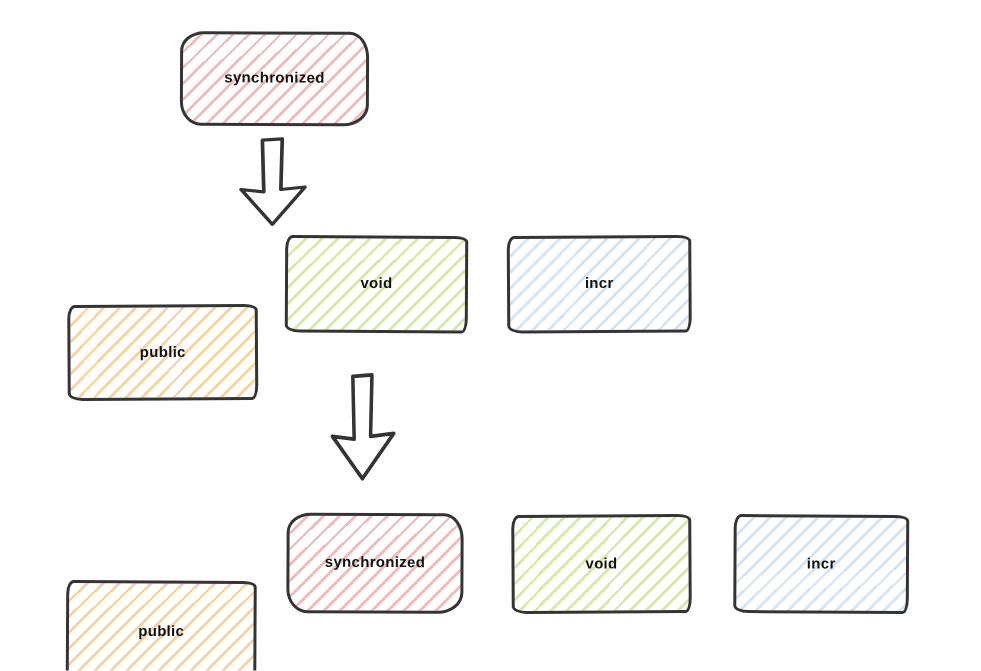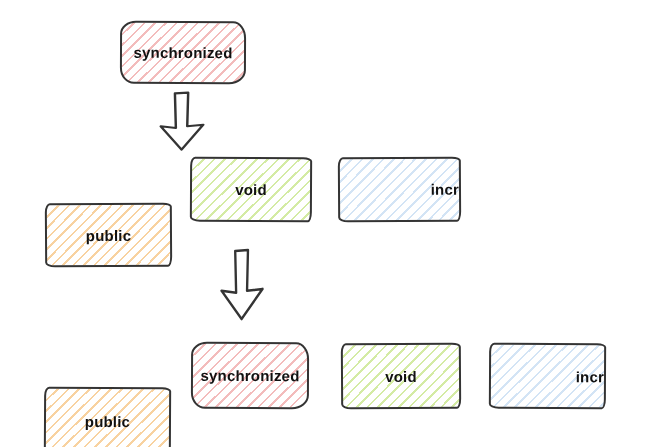--- a/index.html
+++ b/index.html
@@ -17,21 +17,21 @@
   .box{
     position:absolute;
     box-sizing:border-box;
     border:2.6px solid var(--stroke,#343434);
     display:flex;
     align-items:center;
     justify-content:center;
   }
   .box .label{
     font-weight:bold;
-    font-size:15px;
+    font-size:10px;
     color:var(--text,#111111);
     letter-spacing:.2px;
     white-space:nowrap;
   }
   
   .sharp{
     border-radius:5px 9px 4px 10px / 9px 4px 10px 5px;
     transform:rotate(-0.35deg);
   }
   .sharp.alt{ transform:rotate(0.3deg); }
@@ -54,21 +54,20 @@
   }
   .hatch-green{
     background:repeating-linear-gradient(135deg,
       var(--hatch-green,#d4eba4) 0px, var(--hatch-green,#d4eba4) 1.8px,
       transparent 1.8px, transparent 7.5px);
   }
   .hatch-blue{
     background:repeating-linear-gradient(135deg,
       var(--hatch-blue,#d3e4f5) 0px, var(--hatch-blue,#d3e4f5) 1.8px,
       transparent 1.8px, transparent 7.5px);
-    justify-content:flex-end;
   }
   .arrow{
     position:absolute;
   }
   .arrow svg{ display:block; width:100%; height:100%; }
   .arrow path{
     fill:#ffffff;
     stroke:var(--stroke,#343434);
     stroke-width:2.6;
     stroke-linejoin:round;

